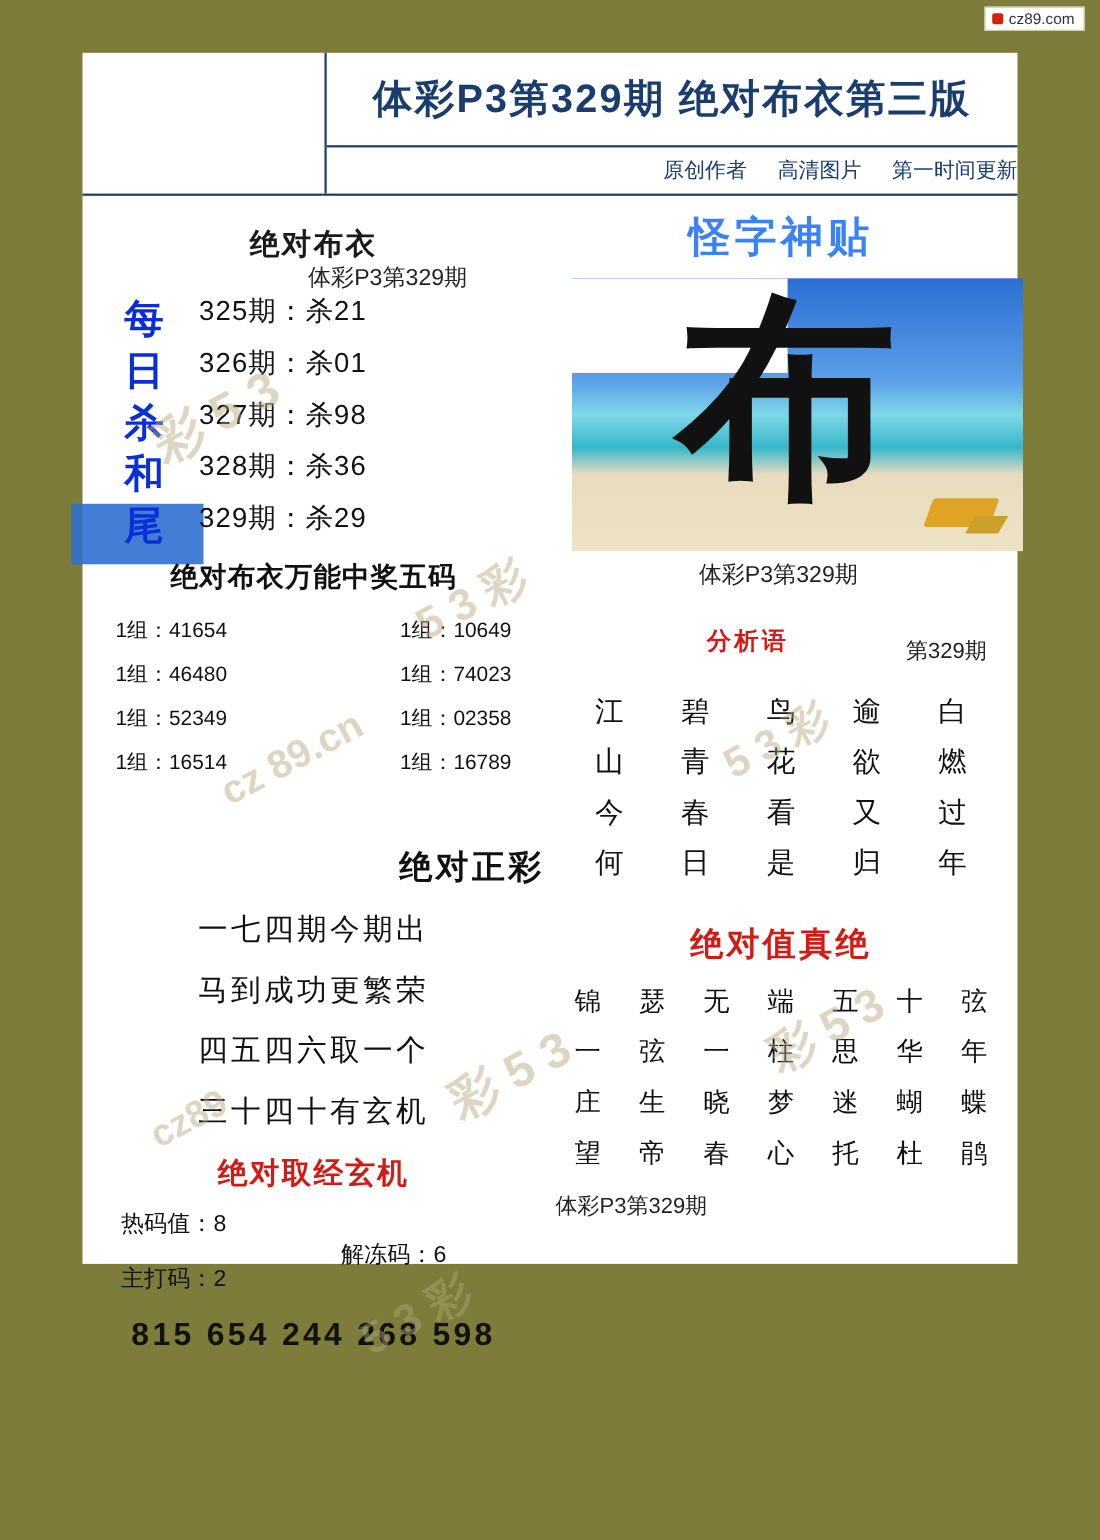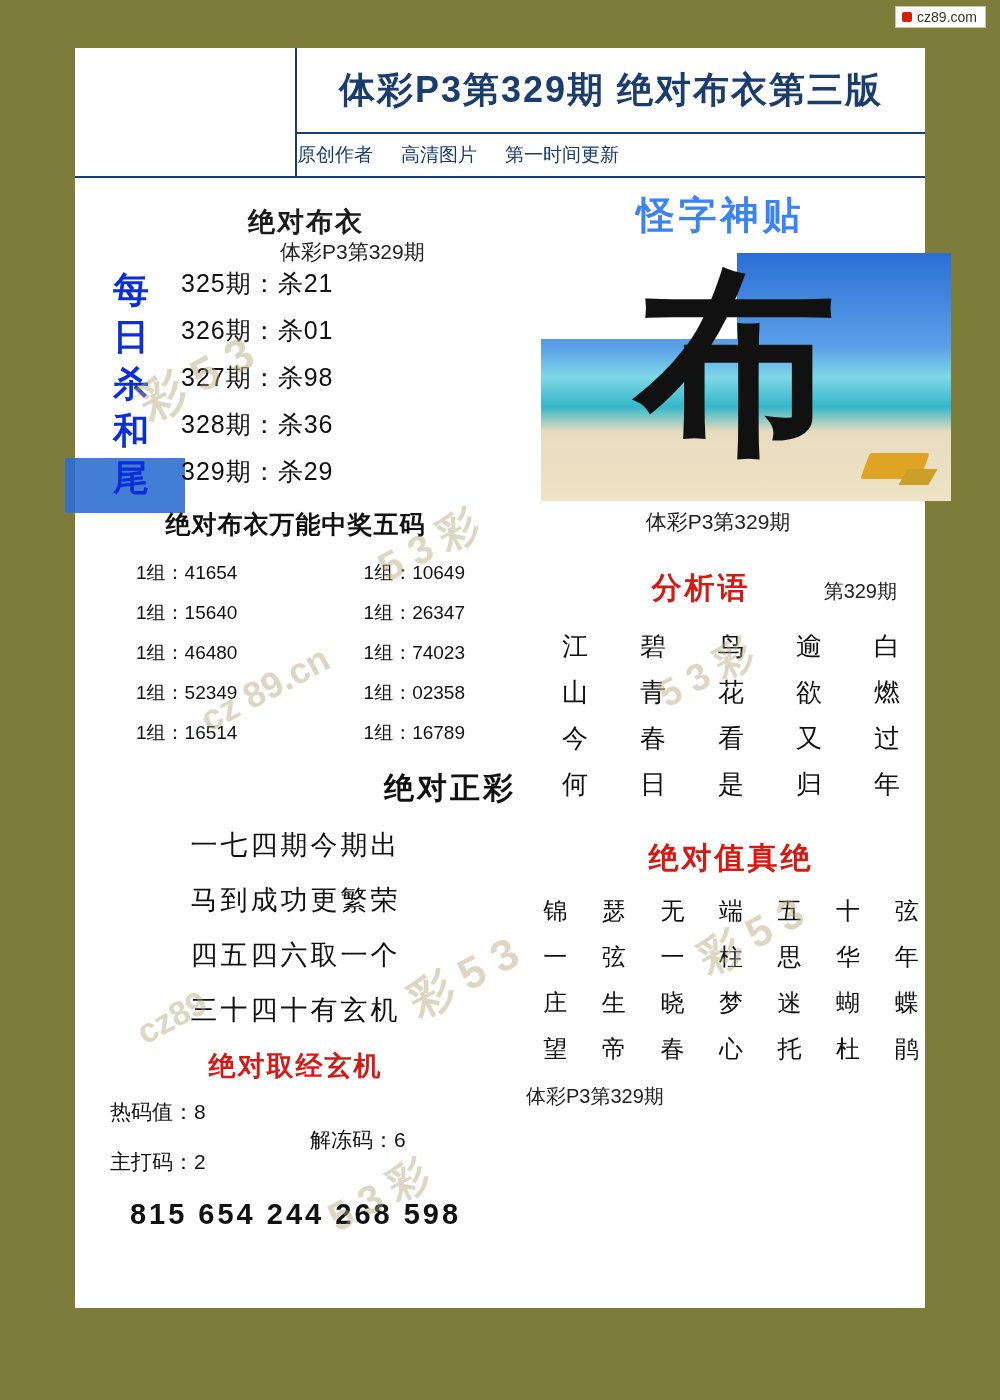--- a/index.html
+++ b/index.html
@@ -11,44 +11,44 @@
     position:relative;
   }
   .watermark-top{
     position:absolute;top:6px;right:14px;
     background:#ffffff;border:1px solid #c8c8a0;
     padding:2px 8px 2px 6px;font-size:14px;color:#333;
     display:flex;align-items:center;gap:5px;
   }
   .wm-dot{width:10px;height:10px;background:#d81e06;border-radius:2px;display:inline-block;}
   .page{
-    position:absolute;left:75px;top:48px;width:850px;height:1260px;
+    position:absolute;left:75px;top:48px;width:850px;height:1101px;
     background:#ffffff;
   }
   
   .header{
     display:flex;height:130px;border-bottom:2px solid #1a3d6e;
     box-sizing:border-box;
   }
   .header-left{
     width:222px;border-right:2px solid #1a3d6e;box-sizing:border-box;
   }
   .header-right{flex:1;display:flex;flex-direction:column;}
   .header-title{
     flex:1;display:flex;align-items:center;justify-content:center;
     font-size:36px;font-weight:bold;color:#1a3d6e;letter-spacing:2px;
     border-bottom:2px solid #1a3d6e;
   }
   .header-sub{
-    height:42px;display:flex;align-items:center;justify-content:flex-start;
+    height:42px;display:flex;align-items:center;justify-content:flex-end;
     gap:28px;font-size:19px;color:#1a3d6e;
   }
   
   .body{display:flex;height:1168px;}
-  .col-left{width:420px;position:relative;padding-left:21px;}
+  .col-left{width:420px;position:relative;}
   .col-right{flex:1;position:relative;}
 
   
   .l-title{
     text-align:center;font-size:27px;color:#1a1a1a;font-weight:bold;
     margin-top:26px;letter-spacing:2px;
   }
   .issue-small{
     position:absolute;left:205px;top:60px;font-size:21px;color:#222;
   }
@@ -62,21 +62,21 @@
     font-size:25px;color:#111;line-height:47px;letter-spacing:1px;margin-left:16px;
   }
   .l-title2{
     position:absolute;left:0;right:0;top:330px;text-align:center;
     font-size:25px;font-weight:bold;color:#111;letter-spacing:1px;
   }
   .code-table{
     position:absolute;left:30px;top:382px;width:360px;
     font-size:19px;color:#111;
   }
-  .code-row{display:flex;justify-content:space-between;margin-bottom:14px;margin-left:31px;}
+  .code-row{display:flex;justify-content:space-between;margin-bottom:14px;}
   .code-cell{width:160px;}
   .code-cell.right{text-align:right;}
   .l-title3{
     position:absolute;left:0;right:0;top:590px;text-align:right;
     font-size:30px;font-weight:bold;color:#111;letter-spacing:3px;
   }
   .poem4{
     position:absolute;left:0;right:0;top:640px;text-align:center;
     font-size:27px;color:#111;line-height:55px;letter-spacing:3px;
   }
@@ -116,21 +116,21 @@
   .photo .chair2{
     position:absolute;right:18px;bottom:16px;width:30px;height:16px;
     background:#caa02a;transform:skewX(-30deg);
   }
   .issue-under{
     position:absolute;left:-5px;right:0;top:330px;text-align:center;
     font-size:21px;color:#222;
   }
   .r-title2{
     position:absolute;left:20px;top:390px;width:330px;text-align:center;
-    font-size:30px;font-weight:bold;color:#d31a15;letter-spacing:3px;
+    font-size:22px;font-weight:bold;color:#d31a15;letter-spacing:3px;
   }
   .issue-right{
     position:absolute;right:28px;top:400px;font-size:20px;color:#222;
   }
   .poem-grid{
     position:absolute;left:20px;top:445px;width:390px;
     font-size:26px;color:#111;line-height:46px;
   }
   .poem-grid .prow{display:flex;justify-content:space-around;}
   .r-title3{
@@ -208,24 +208,20 @@
       </div>
 
       <div class="l-title2">绝对布衣万能中奖五码</div>
 
       <div class="code-table">
         <div class="code-row">
           <span class="code-cell">1组：41654</span>
           <span class="code-cell right">1组：10649</span>
         </div>
         <div class="code-row">
-          <span class="code-cell">1组：15640</span>
-          <span class="code-cell right">1组：26347</span>
-        </div>
-        <div class="code-row">
           <span class="code-cell">1组：46480</span>
           <span class="code-cell right">1组：74023</span>
         </div>
         <div class="code-row">
           <span class="code-cell">1组：52349</span>
           <span class="code-cell right">1组：02358</span>
         </div>
         <div class="code-row">
           <span class="code-cell">1组：16514</span>
           <span class="code-cell right">1组：16789</span>

